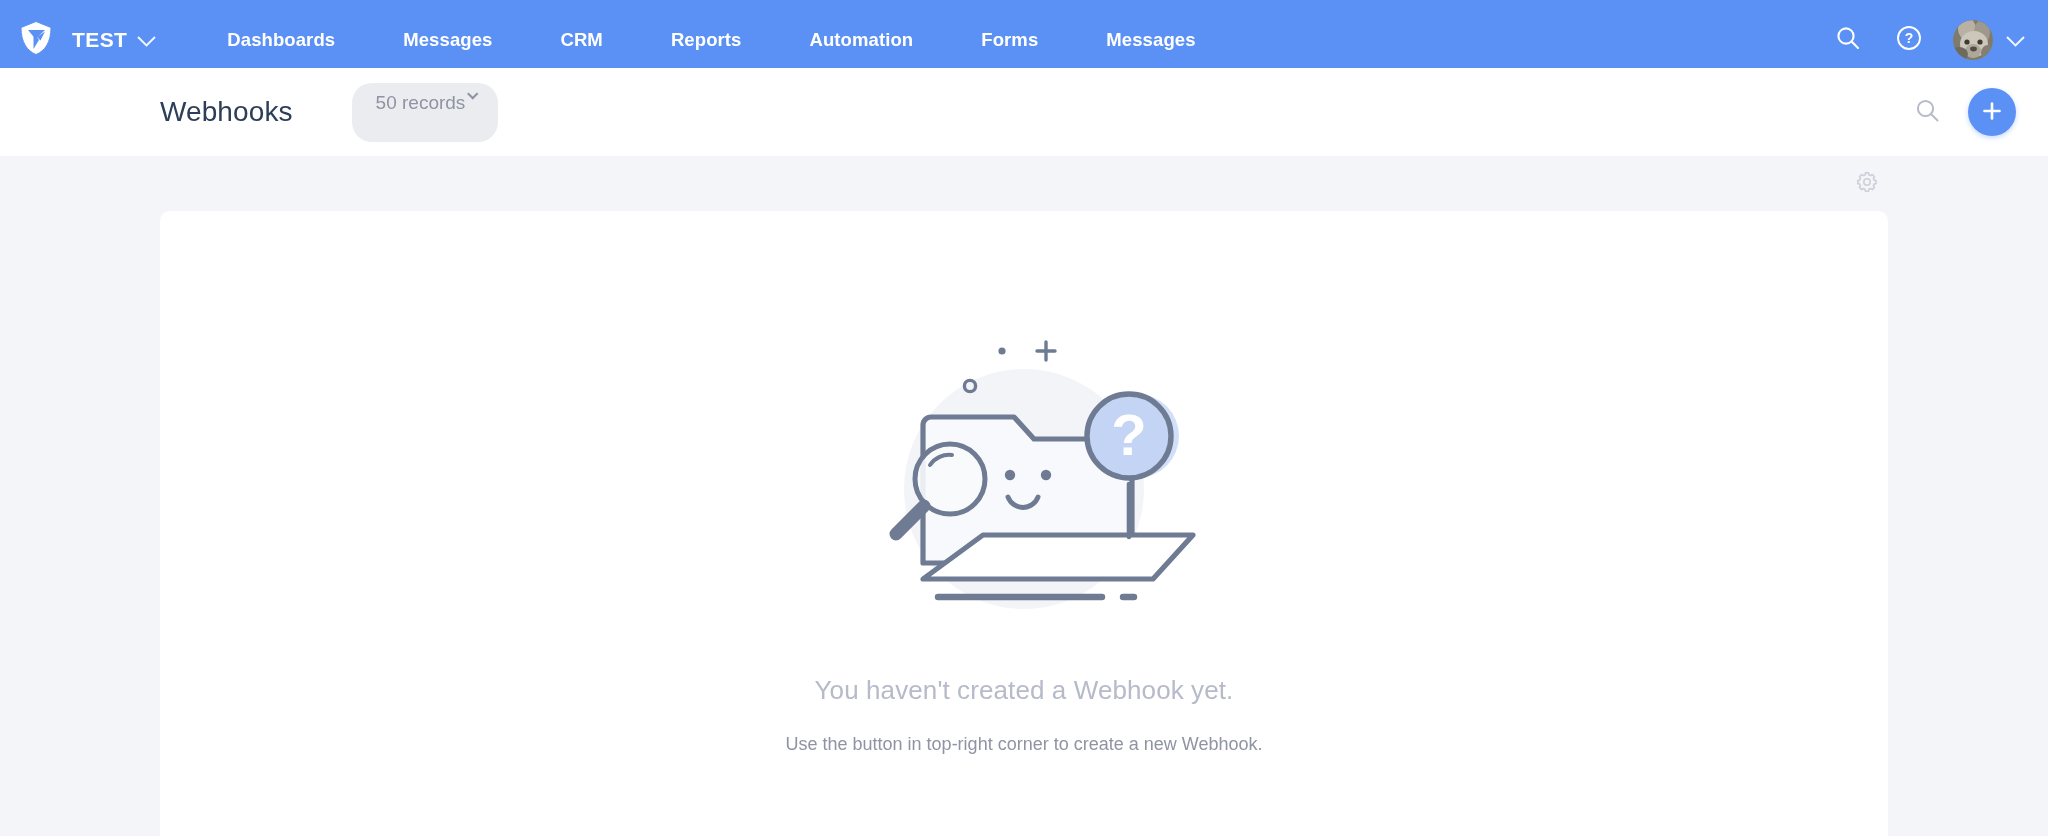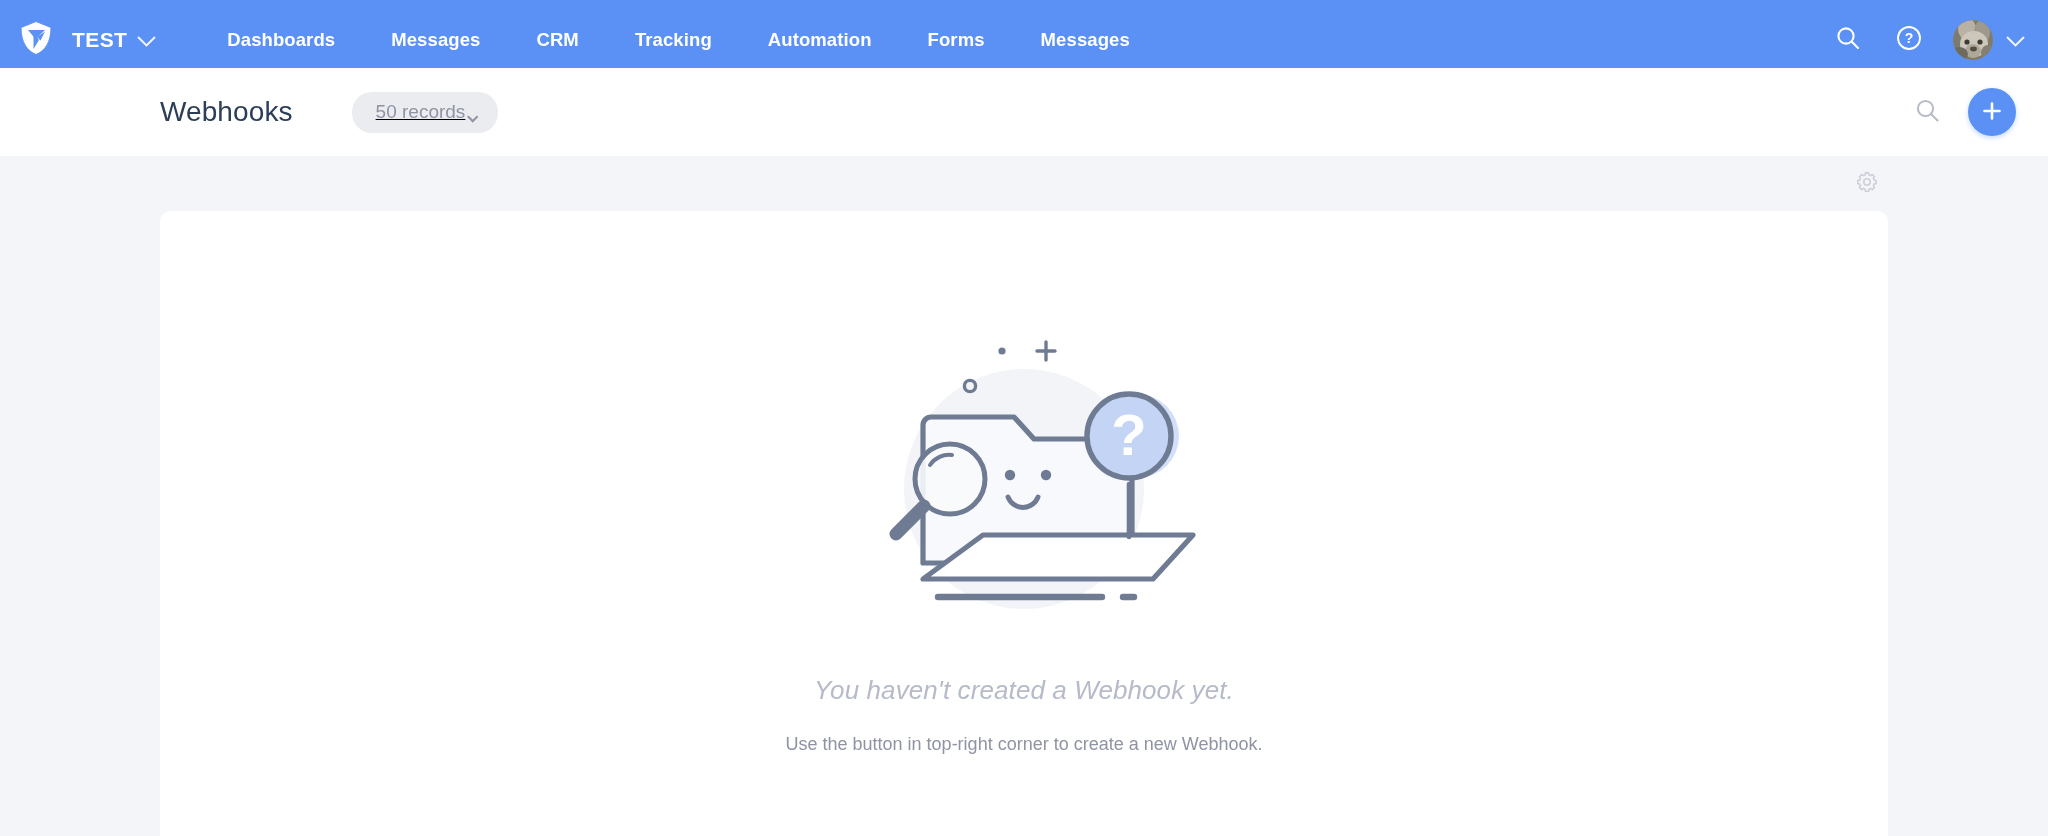--- a/index.html
+++ b/index.html
@@ -54,20 +54,21 @@
     width: 13px;
     height: 13px;
     border-right: 2.2px solid rgba(255,255,255,.92);
     border-bottom: 2.2px solid rgba(255,255,255,.92);
     transform: rotate(45deg) translate(-2px,-2px);
   }
   .nav-menu {
     display: flex;
     align-items: center;
     margin-left: 40px;
+    gap: 12px;
   }
   .nav-item {
     color: #ffffff;
     font-size: 18.5px;
     font-weight: bold;
     padding: 8px 28px;
     cursor: pointer;
     white-space: nowrap;
     letter-spacing: .1px;
   }
@@ -113,26 +114,25 @@
   .page-title {
     font-size: 28px;
     color: #2c3e58;
     font-weight: normal;
     letter-spacing: .1px;
   }
   .records-pill {
     margin-left: 38px;
     background: #ebecf0;
     border-radius: 20px;
-    padding: 9px 22px 10px 24px;
-    display: flex;
-    align-items: flex-end;
+    padding: 9px 22px 28px 24px;
+    display: flex;
+    align-items: flex-start;
     gap: 3px;
     cursor: pointer;
-    text-decoration: underline;
   }
   .records-pill .txt {
     font-size: 19px;
     color: #8f93a3;
   }
   .pill-chev {
     display: inline-block;
     width: 8px;
     height: 8px;
     border-right: 2px solid #8f93a3;
@@ -188,21 +188,20 @@
     flex-direction: column;
     align-items: center;
     padding-top: 118px;
   }
   .empty-illu { margin-bottom: 52px; }
   .empty-title {
     font-size: 26px;
     color: #b6bac9;
     font-weight: normal;
     letter-spacing: .1px;
-    font-style: italic;
   }
   .empty-sub {
     margin-top: 28px;
     font-size: 18px;
     color: #8f93a3;
     font-weight: normal;
   }
 </style>
 </head>
 <body>
@@ -224,21 +223,21 @@
 
     <div class="workspace">
       <span class="workspace-name">TEST</span>
       <span class="chev"></span>
     </div>
 
     <nav class="nav-menu">
       <div class="nav-item">Dashboards</div>
       <div class="nav-item">Messages</div>
       <div class="nav-item">CRM</div>
-      <div class="nav-item">Tracking</div>
+      <div class="nav-item">Reports</div>
       <div class="nav-item">Automation</div>
       <div class="nav-item">Forms</div>
       <div class="nav-item">Messages</div>
     </nav>
   </div>
 
   <div class="nav-right">
     <div class="nav-icon-btn">
       <span>
         <svg width="26" height="26" viewBox="0 0 26 26">

